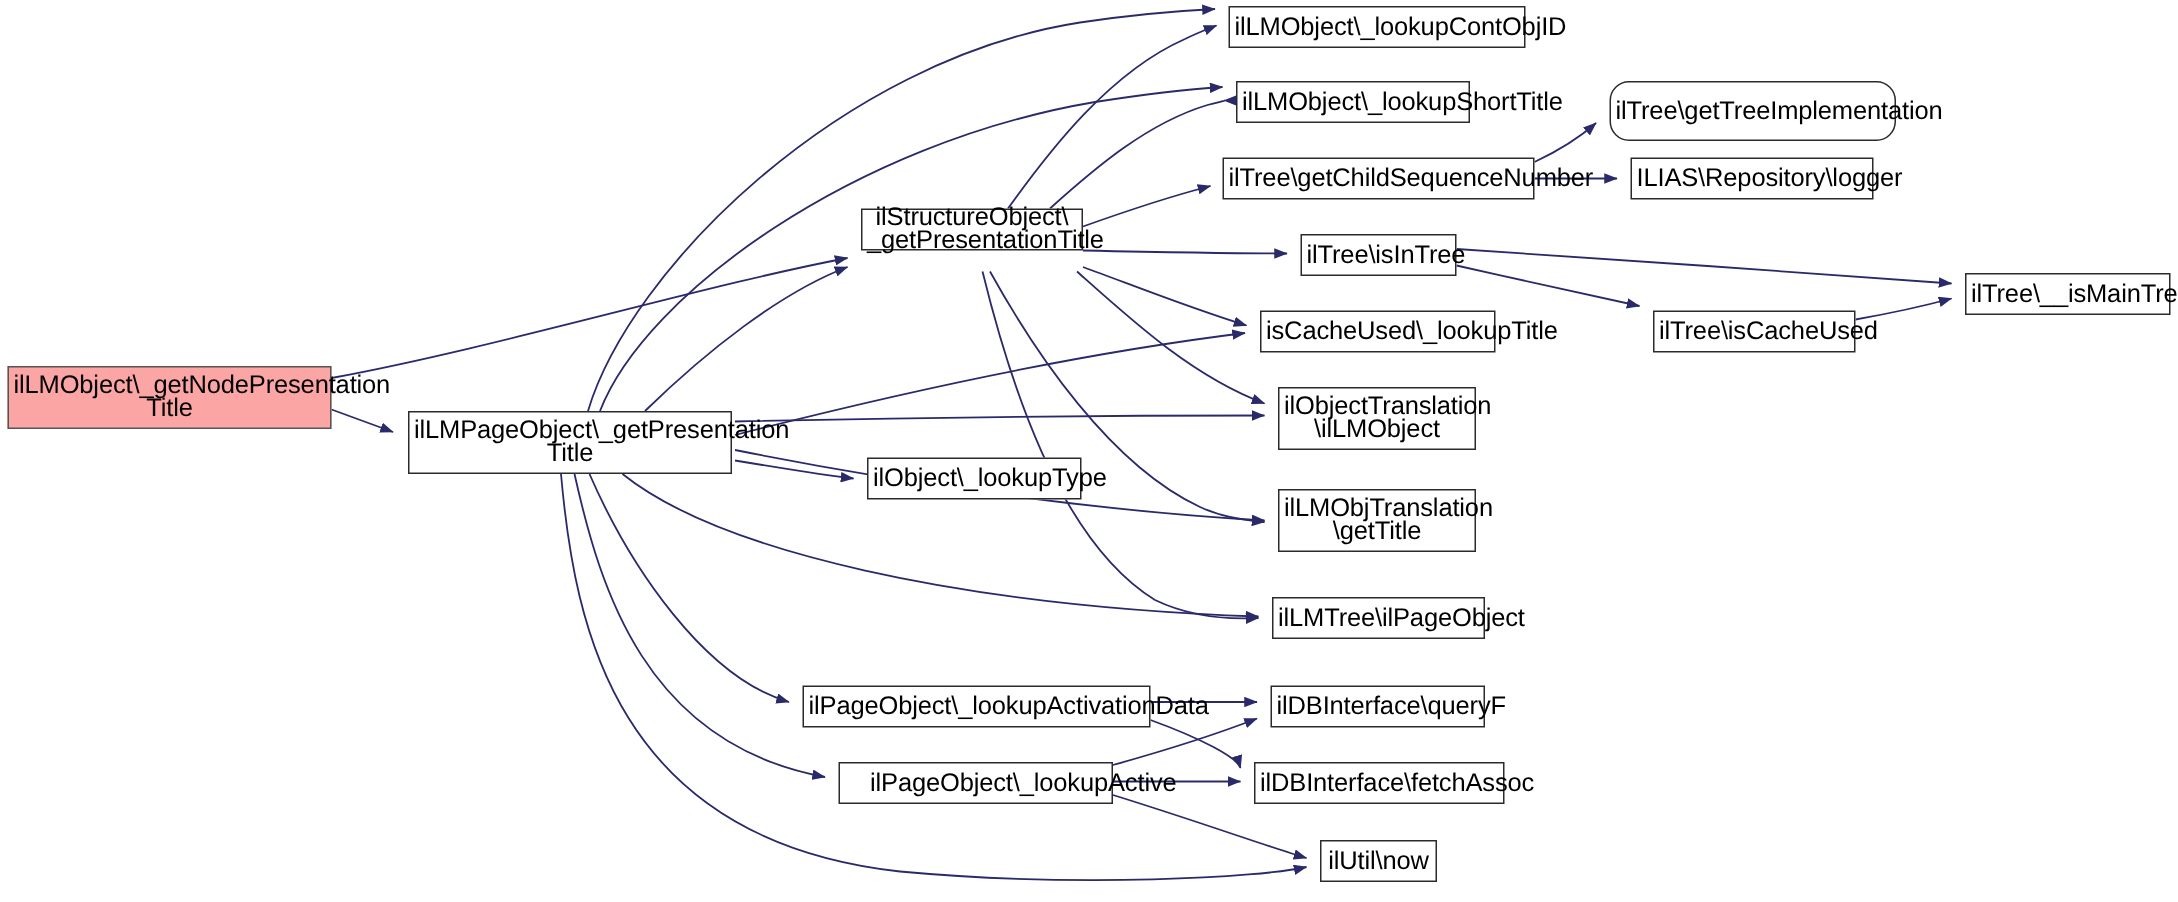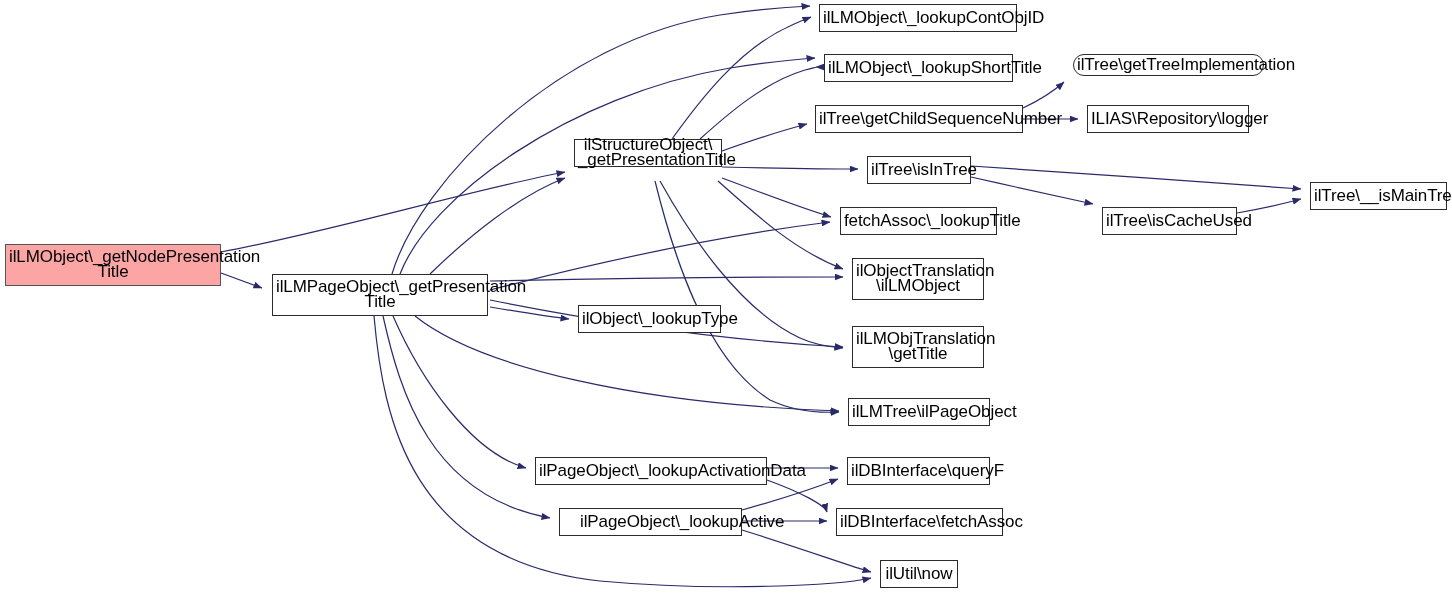--- a/index.html
+++ b/index.html
@@ -98,34 +98,34 @@
   </svg>
 
   <div id="node-group">
       <div class="gnode highlight" style="left: 5px; top: 244px; width: 216px; height: 42px;"><span class="lbl">ilLMObject\_getNodePresentation
 Title</span></div>
       <div class="gnode" style="left: 272px; top: 274px; width: 216px; height: 42px;"><span class="lbl">ilLMPageObject\_getPresentation
 Title</span></div>
       <div class="gnode" style="left: 574px; top: 139px; width: 148px; height: 28px;"><span class="lbl">ilStructureObject\
 _getPresentationTitle</span></div>
       <div class="gnode" style="left: 819px; top: 4px; width: 198px; height: 28px;"><span class="lbl">ilLMObject\_lookupContObjID</span></div>
-      <div class="gnode" style="left: 824px; top: 54px; width: 189px; height: 28px; justify-content: flex-end;"><span class="lbl">ilLMObject\_lookupShortTitle</span></div>
+      <div class="gnode" style="left: 824px; top: 54px; width: 156px; height: 28px; justify-content: flex-end;"><span class="lbl">ilLMObject\_lookupShortTitle</span></div>
       <div class="gnode" style="left: 815px; top: 105px; width: 208px; height: 28px;"><span class="lbl">ilTree\getChildSequenceNumber</span></div>
       <div class="gnode" style="left: 867px; top: 156px; width: 104px; height: 28px;"><span class="lbl">ilTree\isInTree</span></div>
-      <div class="gnode" style="left: 840px; top: 207px; width: 157px; height: 28px;"><span class="lbl">fetchAssoc\_lookupTitle</span></div>
+      <div class="gnode" style="left: 840px; top: 207px; width: 157px; height: 28px;"><span class="lbl">isCacheUsed\_lookupTitle</span></div>
       <div class="gnode" style="left: 852px; top: 258px; width: 132px; height: 42px;"><span class="lbl">ilObjectTranslation
 \ilLMObject</span></div>
       <div class="gnode" style="left: 852px; top: 326px; width: 132px; height: 42px;"><span class="lbl">ilLMObjTranslation
 \getTitle</span></div>
       <div class="gnode" style="left: 578px; top: 305px; width: 143px; height: 28px;"><span class="lbl">ilObject\_lookupType</span></div>
       <div class="gnode" style="left: 848px; top: 398px; width: 142px; height: 28px;"><span class="lbl">ilLMTree\ilPageObject</span></div>
       <div class="gnode" style="left: 535px; top: 457px; width: 232px; height: 28px;"><span class="lbl">ilPageObject\_lookupActivationData</span></div>
       <div class="gnode" style="left: 559px; top: 508px; width: 183px; height: 28px; padding-left: 17px;"><span class="lbl">ilPageObject\_lookupActive</span></div>
       <div class="gnode" style="left: 847px; top: 457px; width: 143px; height: 28px;"><span class="lbl">ilDBInterface\queryF</span></div>
       <div class="gnode" style="left: 836px; top: 508px; width: 167px; height: 28px;"><span class="lbl">ilDBInterface\fetchAssoc</span></div>
       <div class="gnode" style="left: 880px; top: 560px; width: 78px; height: 28px;"><span class="lbl">ilUtil\now</span></div>
-      <div class="gnode" style="left: 1073px; top: 54px; width: 191px; height: 22px; border-radius: 13px;"><span class="lbl">ilTree\getTreeImplementation</span></div>
+      <div class="gnode" style="left: 1073px; top: 54px; width: 191px; height: 40px; border-radius: 13px;"><span class="lbl">ilTree\getTreeImplementation</span></div>
       <div class="gnode" style="left: 1087px; top: 105px; width: 162px; height: 28px;"><span class="lbl">ILIAS\Repository\logger</span></div>
       <div class="gnode" style="left: 1102px; top: 207px; width: 135px; height: 28px;"><span class="lbl">ilTree\isCacheUsed</span></div>
       <div class="gnode" style="left: 1310px; top: 182px; width: 137px; height: 28px;"><span class="lbl">ilTree\__isMainTree</span></div>
     </div>
 
 </div>
 
 </body></html>

